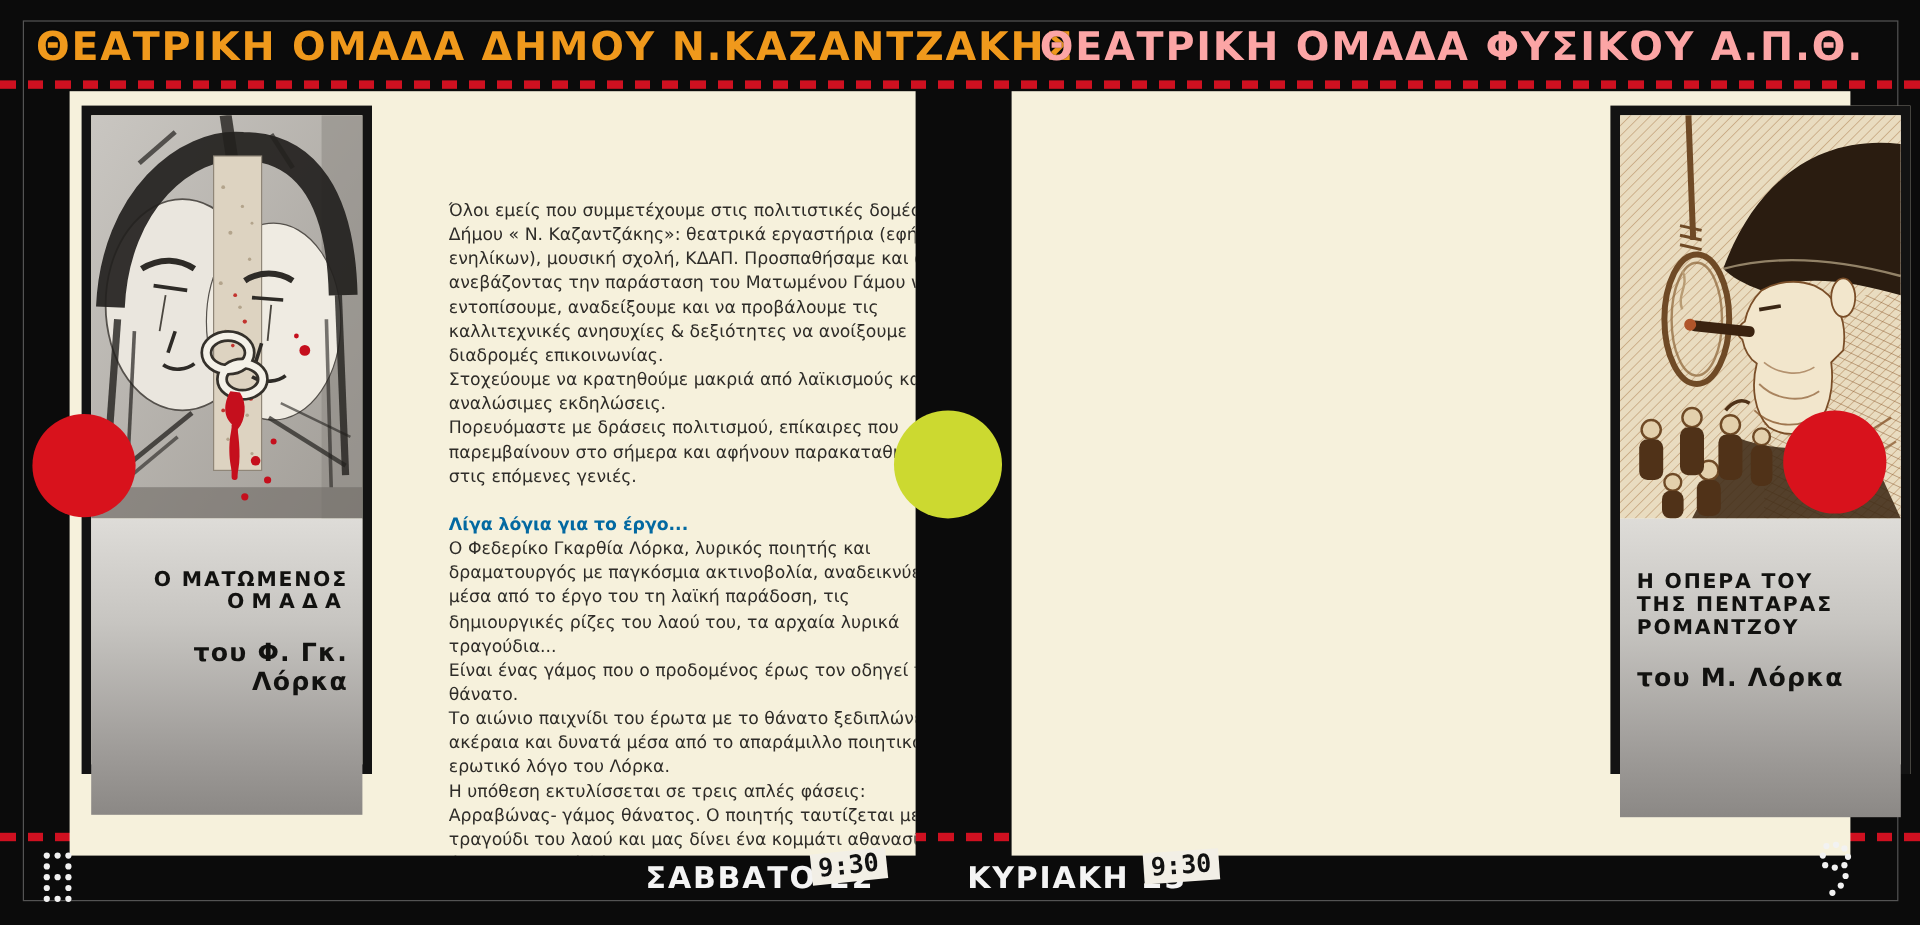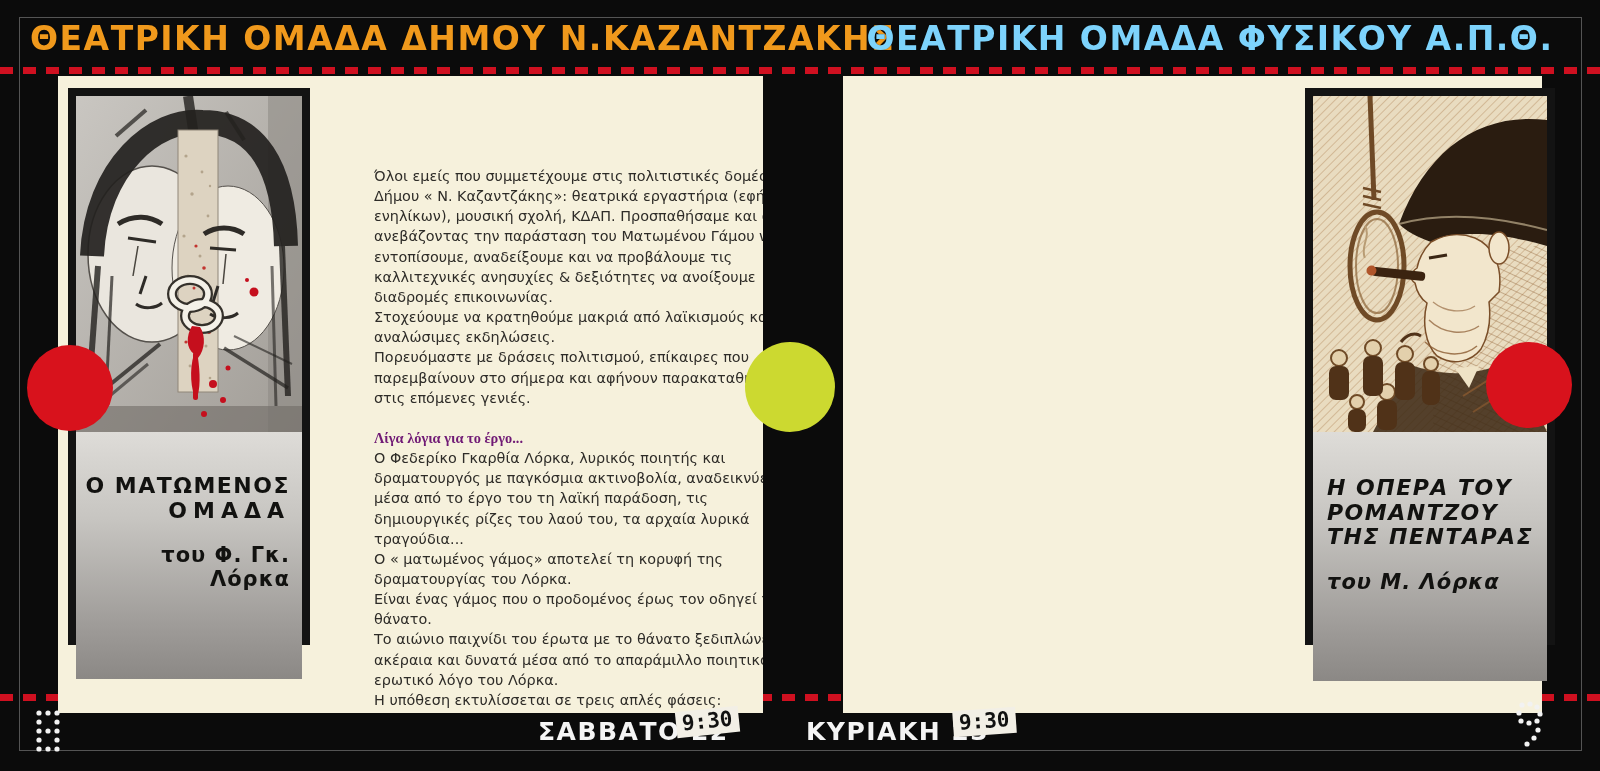--- a/index.html
+++ b/index.html
@@ -7,45 +7,45 @@
     position:relative;width:1600px;height:771px;background:#0b0b0b;overflow:hidden;
     font-family:"DejaVu Sans","Liberation Sans",sans-serif;
   }
   .inset-border{position:absolute;left:19px;top:17px;width:1561px;height:732px;
     border:1px solid rgba(255,255,255,.30);pointer-events:none;}
   
   .hdr{position:absolute;top:16px;height:46px;line-height:46px;text-align:center;
     font-weight:800;font-size:33px;letter-spacing:1.5px;white-space:nowrap;
     text-shadow:0 0 1px rgba(0,0,0,.6);}
   .hdr-left{left:30px;width:740px;color:#f0991c;}
-  .hdr-right{left:850px;width:720px;color:#7dd3fc;}
+  .hdr-right{left:850px;width:720px;color:#fca5a5;}
   
   .dashline{position:absolute;left:0;width:1600px;height:7px;
     background:repeating-linear-gradient(90deg,#cf1020 0 13px,transparent 13px 23px);}
   .dash-top{top:67px;}
   .dash-bottom{top:694px;}
   
   .panel{position:absolute;top:76px;height:637px;background:#f6f1dc;overflow:hidden;}
   .panel-left{left:58px;width:705px;}
   .panel-right{left:843px;width:699px;}
   
   .textcol{position:absolute;color:#2e2c28;font-size:14.4px;line-height:1.40;}
   .textcol p{margin:0;}
   .textcol .lead-gap{margin-top:20px;}
-  .textcol .heading{font-weight:bold;color:#701a75;font-family:Liberation Serif, serif;}
+  .textcol .heading{font-weight:bold;color:#0369a1;}
   .textcol-left{left:316px;top:90px;width:432px;text-align:left;}
   
   .artblock{position:absolute;top:88px;border:8px solid #131313;background:#f6f1dc;}
   .artblock-left{left:68px;width:226px;height:541px;}
-  .artblock-right{left:1305px;width:234px;height:541px;font-style:italic;}
+  .artblock-right{left:1342px;width:234px;height:541px;}
   .art{display:block;}
   .caption{height:205px;background:linear-gradient(180deg,#dedcd8 0%,#c7c5c1 35%,#9d9a97 80%,#8b8885 100%);}
   .caption-left{text-align:right;padding:42px 12px 0 8px;}
   .caption-right{text-align:left;padding:44px 6px 0 14px;}
-  .play-title{font-weight:800;font-size:22px;line-height:1.12;color:#121210;letter-spacing:1.5px;}
+  .play-title{font-weight:800;font-size:17px;line-height:1.12;color:#121210;letter-spacing:1.5px;}
   .pt-sparse{letter-spacing:6px;}
   .play-author{font-weight:800;font-size:21px;color:#121210;letter-spacing:1px;margin-top:20px;}
   
   .dot-circle{position:absolute;border-radius:50%;}
   .circle-red-left{left:27px;top:345px;width:86px;height:86px;background:#d8121c;}
   .circle-yellow{left:745px;top:342px;width:90px;height:90px;background:#ccd930;}
   .circle-red-right{left:1486px;top:342px;width:86px;height:86px;background:#d8121c;}
   
   .foot-date{position:absolute;top:717px;color:#f4f4f4;font-weight:800;font-size:25px;letter-spacing:1.5px;white-space:nowrap;}
   .foot-date-left{left:538px;}
@@ -72,21 +72,20 @@
   <div class="dashline dash-top"></div>
   <div class="dashline dash-bottom"></div>
 
   <section class="panel panel-left">
     <div class="textcol textcol-left">
       <p>Όλοι εμείς που συμμετέχουμε στις πολιτιστικές δομές του Δήμου « Ν. Καζαντζάκης»: θεατρικά εργαστήρια (εφήβων, ενηλίκων), μουσική σχολή, ΚΔΑΠ.  Προσπαθήσαμε και φέτος ανεβάζοντας την παράσταση του Ματωμένου Γάμου να εντοπίσουμε, αναδείξουμε και να προβάλουμε τις καλλιτεχνικές ανησυχίες &amp; δεξιότητες  να ανοίξουμε διαδρομές επικοινωνίας.</p>
       <p>Στοχεύουμε να κρατηθούμε μακριά από λαϊκισμούς και αναλώσιμες εκδηλώσεις.</p>
       <p>Πορευόμαστε με δράσεις πολιτισμού, επίκαιρες που παρεμβαίνουν στο σήμερα και αφήνουν παρακαταθήκη στις επόμενες γενιές.</p>
       <p class="heading lead-gap">Λίγα λόγια για το έργο...</p>
       <p>Ο Φεδερίκο Γκαρθία Λόρκα, λυρικός ποιητής και δραματουργός με παγκόσμια ακτινοβολία, αναδεικνύει μέσα από το έργο του τη λαϊκή παράδοση, τις δημιουργικές ρίζες του λαού του, τα αρχαία λυρικά τραγούδια...</p>
-      <p>Ο « ματωμένος γάμος» αποτελεί τη κορυφή της δραματουργίας του Λόρκα.</p>
       <p>Είναι ένας γάμος που ο προδομένος έρως τον οδηγεί το θάνατο.</p>
       <p>Το αιώνιο παιχνίδι του έρωτα με το θάνατο ξεδιπλώνεται ακέραια και δυνατά μέσα από το απαράμιλλο ποιητικό ερωτικό λόγο του Λόρκα.</p>
       <p>Η υπόθεση εκτυλίσσεται σε τρεις απλές φάσεις: Αρραβώνας- γάμος  θάνατος. Ο ποιητής ταυτίζεται με το τραγούδι του λαού και μας δίνει ένα κομμάτι αθανασίας, ένα ουσιαστικό θέατρο.</p>
     </div>
   </section>
 
   <section class="panel panel-right">
     
   </section>
 
@@ -230,22 +229,22 @@
         <rect x="50" y="260" width="20" height="40" rx="7"></rect>
         <rect x="82" y="266" width="20" height="38" rx="7"></rect>
         <rect x="109" y="275" width="18" height="34" rx="7"></rect>
         <rect x="64" y="304" width="20" height="30" rx="7"></rect>
         <rect x="35" y="313" width="18" height="23" rx="7"></rect>
       </g>
       <path d="M88,246 C94,238 102,236 108,240" fill="none" stroke="#503218" stroke-width="3"></path>
     </svg>
     <div class="caption caption-right">
       <div class="play-title">Η ΟΠΕΡΑ ΤΟΥ</div>
+      <div class="play-title">ΤΗΣ ΠΕΝΤΑΡΑΣ</div>
       <div class="play-title">ΡΟΜΑΝΤΖΟΥ</div>
-      <div class="play-title">ΤΗΣ ΠΕΝΤΑΡΑΣ</div>
       <div class="play-author">του Μ. Λόρκα</div>
     </div>
   </div>
 
   <div class="dot-circle circle-red-left"></div>
   <div class="dot-circle circle-yellow"></div>
   <div class="dot-circle circle-red-right"></div>
 
   <div class="foot-date foot-date-left">ΣΑΒΒΑΤΟ 22</div>
   <div class="time-badge badge-left">9:30</div>

